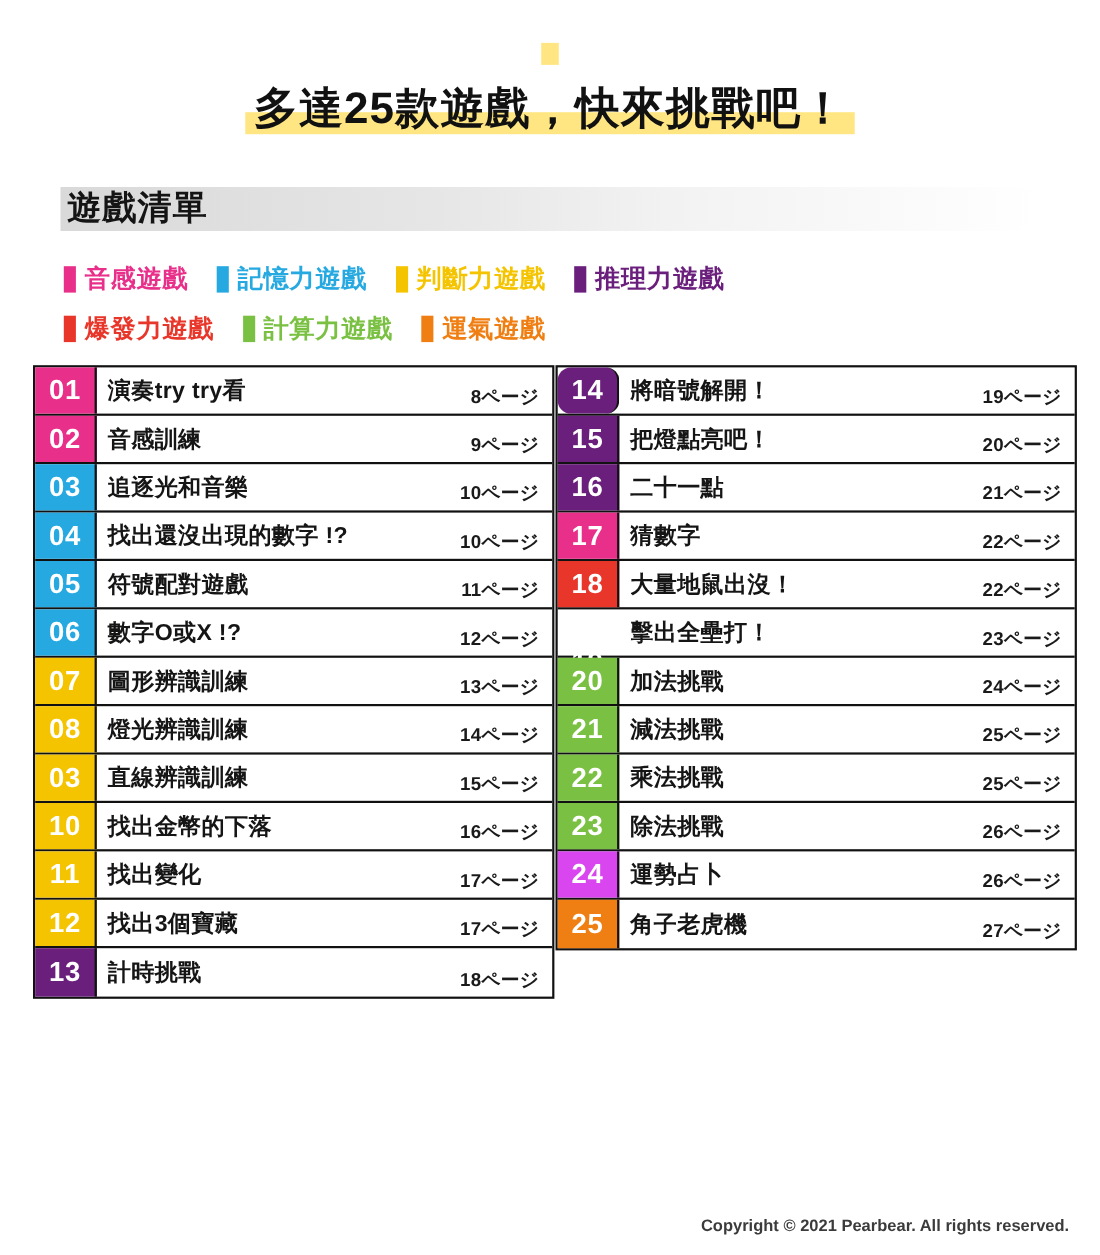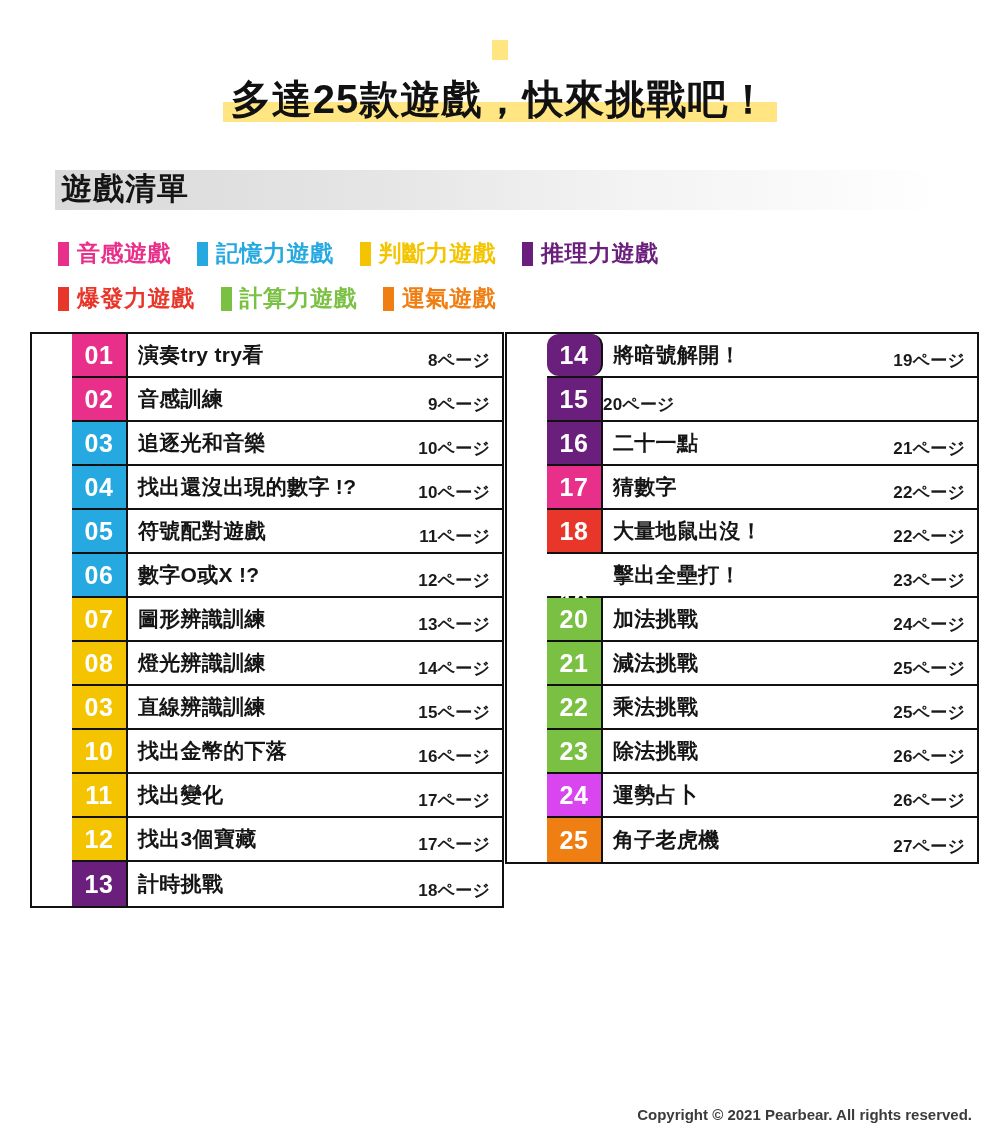--- a/index.html
+++ b/index.html
@@ -103,21 +103,20 @@
     position: relative;
     margin: 18px 0 0 30px;
     width: 950px;
     display: flex;
     align-items: flex-start;
   }
   .tcol {
     border: 2px solid #111111;
     box-sizing: border-box;
     background: #fff;
-    padding-left: 40px;
   }
   .tcol.left { width: 474px; }
   .tcol.right { width: 474px; margin-left: 1px; }
 
   .trow {
     display: flex;
     align-items: stretch;
     height: 44px;
     border-bottom: 2px solid #111111;
     box-sizing: border-box;
@@ -292,20 +291,21 @@
       </div>
     </div>
   <div class="tcol right">
       <div class="trow">
         <div class="tnum" style="background: rgb(107, 31, 124); border-radius: 12px;">14</div>
         <div class="tname">將暗號解開！</div>
         <div class="tpage">19ページ</div>
       </div>
       <div class="trow">
         <div class="tnum" style="background: rgb(107, 31, 124);">15</div>
+        <div class="tname">把燈點亮吧！</div>
         <div class="tpage">20ページ</div>
       </div>
       <div class="trow">
         <div class="tnum" style="background: rgb(107, 31, 124);">16</div>
         <div class="tname">二十一點</div>
         <div class="tpage">21ページ</div>
       </div>
       <div class="trow">
         <div class="tnum" style="background: rgb(232, 48, 138);">17</div>
         <div class="tname">猜數字</div>

